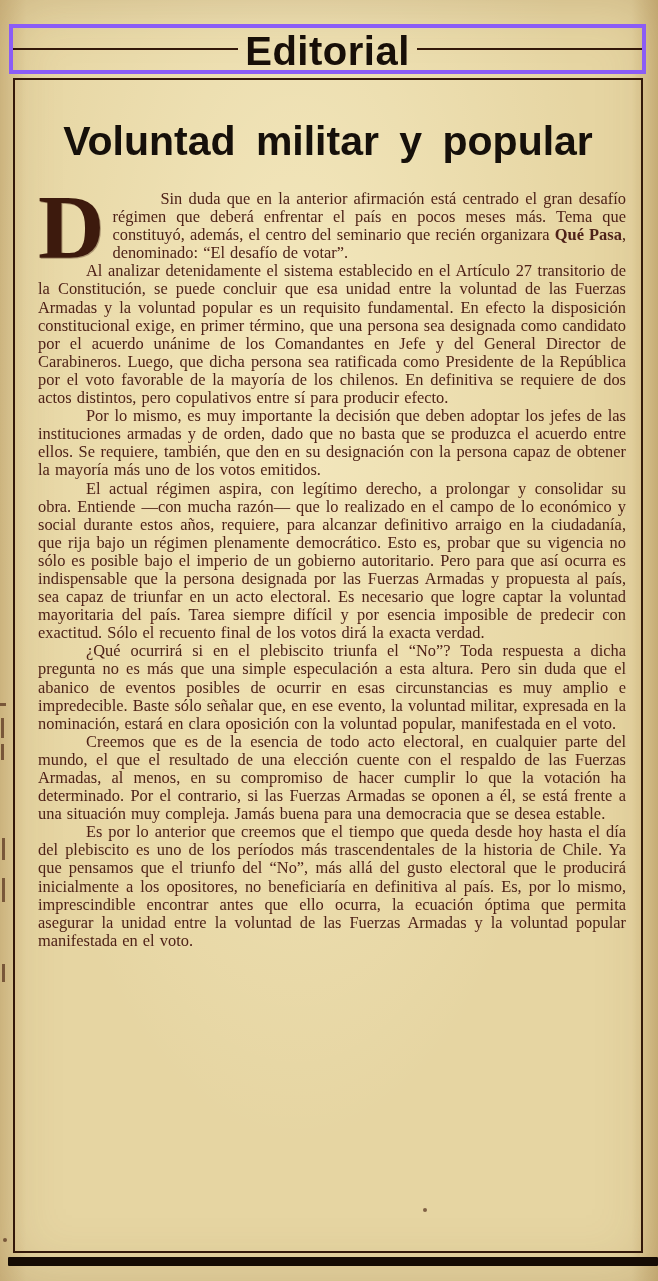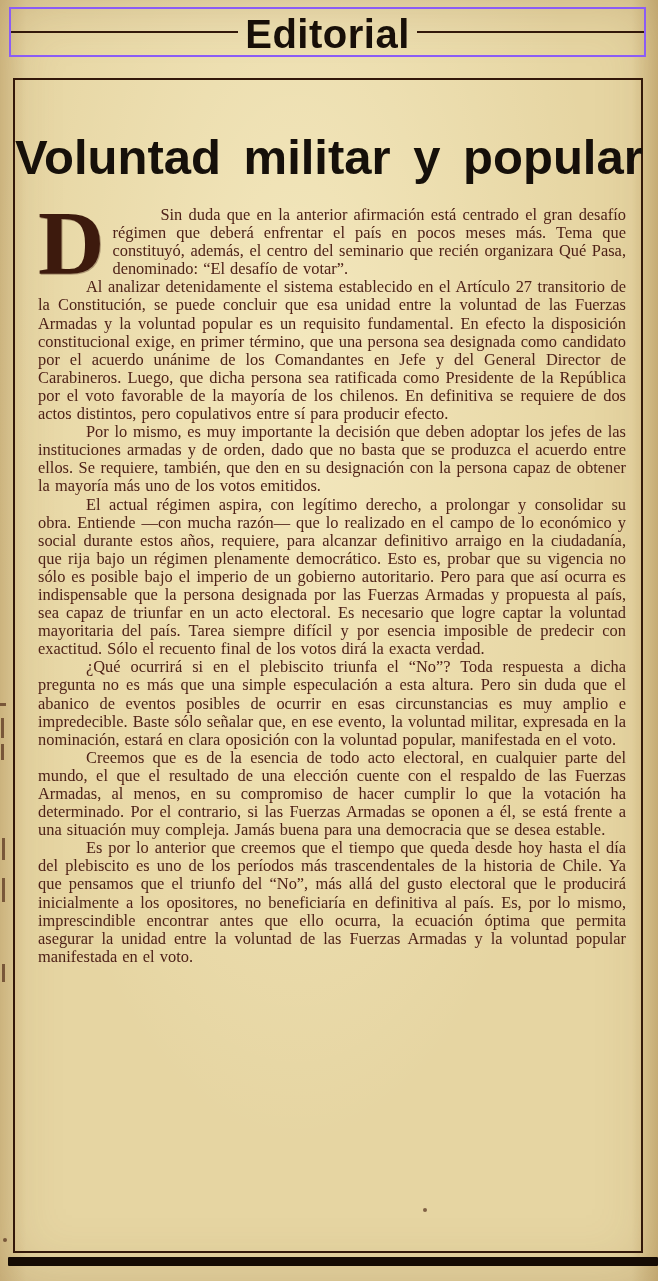--- a/index.html
+++ b/index.html
@@ -16,25 +16,25 @@
       radial-gradient(ellipse at 45% 30%, rgba(255,248,214,0.55) 0%, rgba(255,248,214,0) 60%),
       linear-gradient(90deg, #d8c28c 0%, #e6d5a2 4%, #e6d5a2 96%, #d2ba82 100%),
       #e3d19d;
     box-shadow: inset 0 0 60px rgba(120,80,30,0.25);
   }
 
   
   .header-box {
     position: absolute;
     left: 9px;
-    top: 7px;
+    top: 24px;
     width: 637px;
     height: 50px;
     box-sizing: border-box;
-    border: 2px solid #8b5cf6;
+    border: 4px solid #8b5cf6;
     display: flex;
     align-items: center;
     overflow: visible;
   }
   .header-rule {
     flex: 1 1 auto;
     height: 0;
     border-top: 2px solid #33180a;
   }
   .header-title {
@@ -54,26 +54,26 @@
   .article-box {
     position: absolute;
     left: 13px;
     top: 78px;
     width: 630px;
     height: 1175px;
     box-sizing: border-box;
     border: 2px solid #33180a;
   }
   .article-title {
-    margin: 54px 0 0 0;
+    margin: 38px 0 0 0;
     padding: 0;
     text-align: center;
     font-family: "Liberation Sans", sans-serif;
     font-weight: bold;
-    font-size: 49px;
+    font-size: 41px;
     line-height: 46px;
     color: #16100a;
     word-spacing: 9px;
     letter-spacing: 0px;
     white-space: nowrap;
   }
   .article-body {
     margin: 26px 15px 0 23px;
     color: #4e2118;
     font-size: 16.4px;
@@ -92,21 +92,21 @@
   .dropcap {
     float: left;
     font-weight: bold;
     font-size: 92px;
     line-height: 70px;
     color: #3d1a0d;
     margin: 2px 8px 0 0;
     text-shadow: 1px 1px 0 rgba(61,26,13,0.35);
   }
   .bold-inline {
-    font-weight: normal;
+    font-weight: bold;
   }
 
   
   .bottom-bar {
     position: absolute;
     left: 8px;
     right: 0;
     top: 1257px;
     height: 9px;
     background: #150b04;

